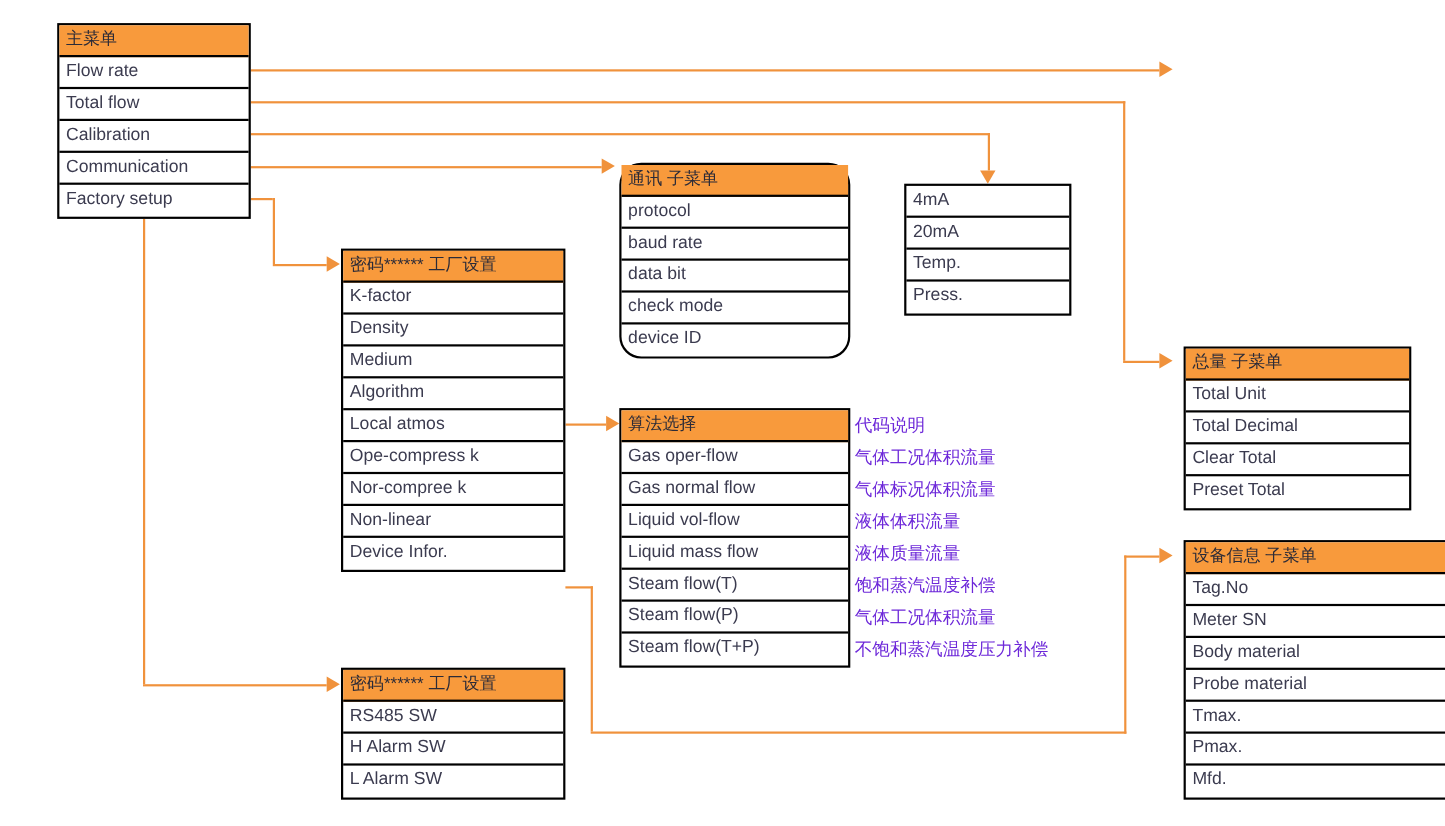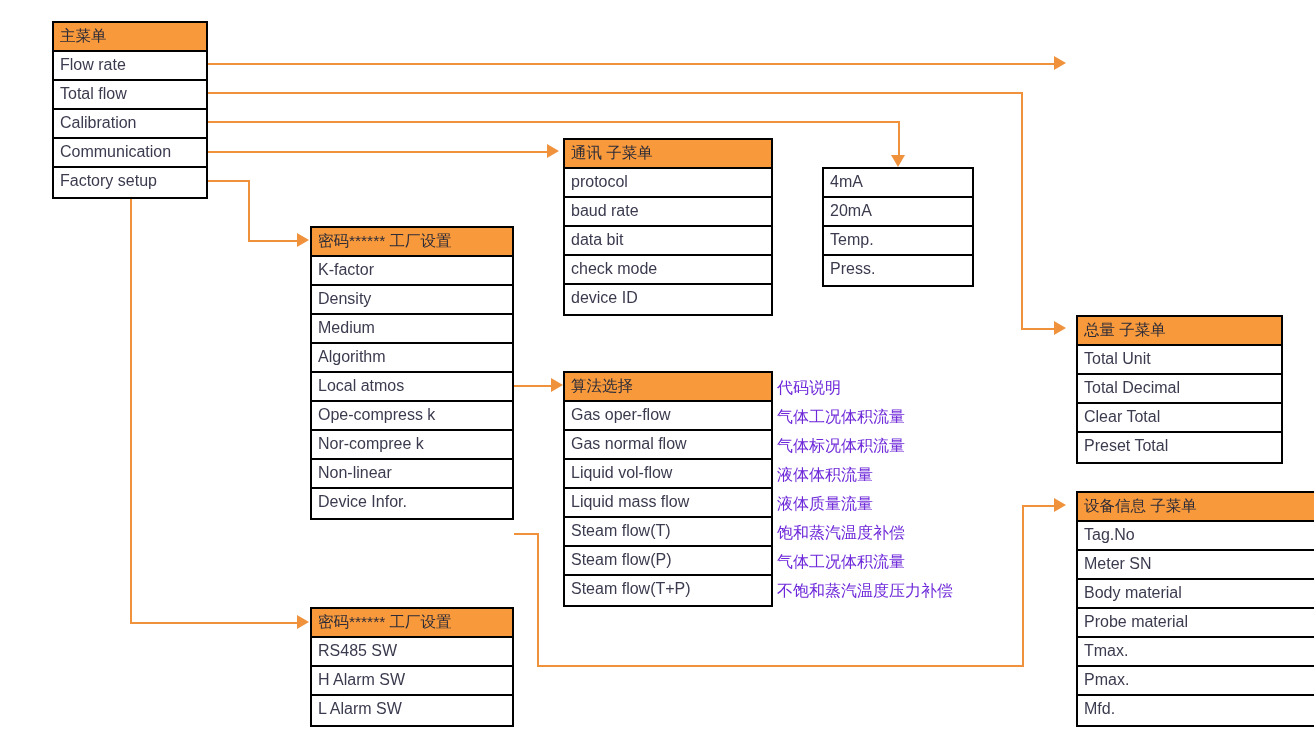--- a/index.html
+++ b/index.html
@@ -113,21 +113,21 @@
   <div class="seg-h" style="left:514px; top:385px; width:37px;"></div>
   <div class="arrow-r" style="left:551px; top:378px;"></div>
 
   <div class="seg-h" style="left:514px; top:533px; width:25px;"></div>
   <div class="seg-v" style="left:537px; top:533px; height:132px;"></div>
   <div class="seg-h" style="left:537px; top:665px; width:487px;"></div>
   <div class="seg-v" style="left:1022px; top:505px; height:162px;"></div>
   <div class="seg-h" style="left:1022px; top:505px; width:32px;"></div>
   <div class="arrow-r" style="left:1054px; top:498px;"></div>
 
-  <div class="panel" style="left:52px; top:21px; width:156px;">
+  <div class="panel" style="left:52px; top:21px; width:176px;">
     <div class="row header cjk">主菜单</div>
     <div class="row">Flow rate</div>
     <div class="row">Total flow</div>
     <div class="row">Calibration</div>
     <div class="row">Communication</div>
     <div class="row">Factory setup</div>
   </div>
 
 
   <div class="panel" style="left:1076px; top:315px; width:207px;">
@@ -142,21 +142,21 @@
     <div class="row header cjk">设备信息 子菜单</div>
     <div class="row">Tag.No</div>
     <div class="row">Meter SN</div>
     <div class="row">Body material</div>
     <div class="row">Probe material</div>
     <div class="row">Tmax.</div>
     <div class="row">Pmax.</div>
     <div class="row">Mfd.</div>
   </div>
 
-  <div class="panel" style="left:563px; top:138px; width:210px;">
+  <div class="panel" style="left:563px; top:148px; width:210px;border-radius:20px;">
     <div class="row header cjk">通讯 子菜单</div>
     <div class="row">protocol</div>
     <div class="row">baud rate</div>
     <div class="row">data bit</div>
     <div class="row">check mode</div>
     <div class="row">device ID</div>
   </div>
 
   <div class="panel" style="left:822px; top:167px; width:152px;">
     <div class="row">4mA</div>

